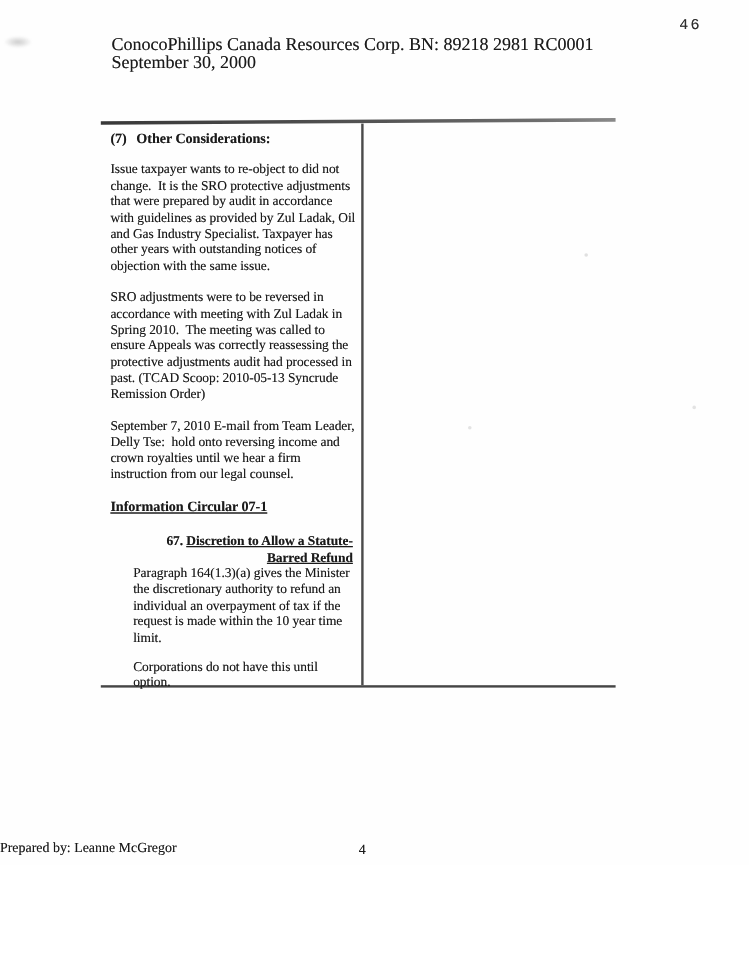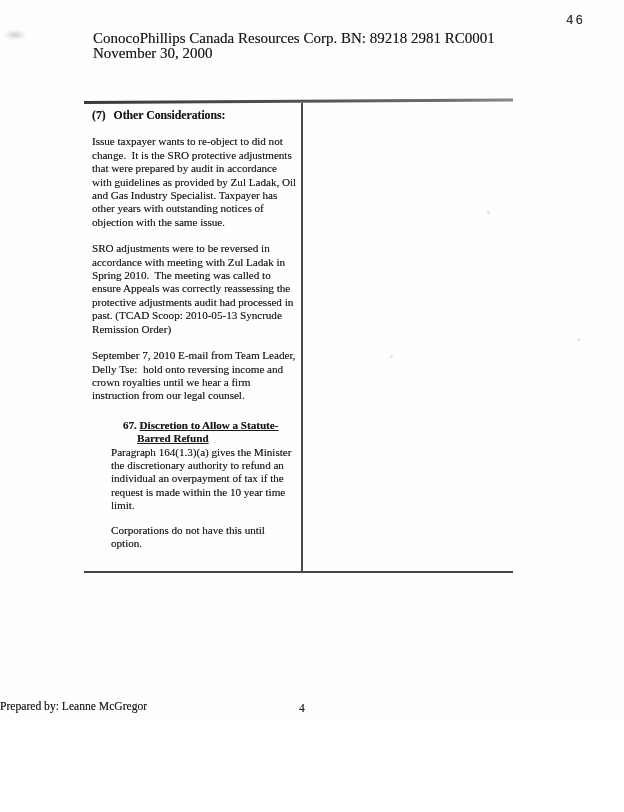--- a/index.html
+++ b/index.html
@@ -55,20 +55,21 @@
   .heading .heading-text { margin-left:8px; }
 
   .subheading { font-weight:bold; font-size:11.8px; text-decoration:underline; }
 
   .item { margin-left:19px; width:183px; }
   .item .item-title {
     margin:16px 0 0 12px;
     font-weight:bold;
     padding-left:14px; text-indent:-14px;
     white-space:normal !important;
+    text-align:right;
   }
   .item .title-text { text-decoration:underline; }
   .item .item-body { margin:0 !important; }
   .item .item-note { margin:11px 0 0 0; }
 
   
   .pageno-bottom { position:absolute; left:299px; top:702px; font-size:11.6px; }
   .footer-prepared {
     position:absolute; top:700px; left:0; right:111px;
     text-align:left; font-size:11.6px; line-height:14.5px;
@@ -91,36 +92,37 @@
 
   <div class="smudge-a"></div>
   <div class="speck-1"></div>
   <div class="speck-2"></div>
   <div class="speck-3"></div>
 
   <div class="pageno-top">46</div>
 
   <div class="header">
     <div>ConocoPhillips Canada Resources Corp. BN: 89218 2981 RC0001</div>
-    <div>November 30, 2000</div>
+    <div>September 30, 2000</div>
   </div>
 
   <div class="atable">
     <div class="top-rule"></div>
     <div class="divider"></div>
 
     <div class="cell-left">
       <p class="heading"><span>(7)</span><span class="heading-text">Other Considerations:</span></p>
 
       <p class="para">Issue taxpayer wants to re-object to did not change.  It is the SRO protective adjustments that were prepared by audit in accordance with guidelines as provided by Zul Ladak, Oil and Gas Industry Specialist. Taxpayer has other years with outstanding notices of objection with the same issue.</p>
 
       <p class="para">SRO adjustments were to be reversed in accordance with meeting with Zul Ladak in Spring 2010.  The meeting was called to ensure Appeals was correctly reassessing the protective adjustments audit had processed in past. (TCAD Scoop: 2010-05-13 Syncrude Remission Order)</p>
 
       <p class="para">September 7, 2010 E-mail from Team Leader, Delly Tse:  hold onto reversing income and crown royalties until we hear a firm instruction from our legal counsel.</p>
 
+      <p class="subheading">Information Circular 07-1</p>
 
       <div class="item">
         <p class="item-title"><span>67.</span> <span class="title-text">Discretion to Allow a Statute-Barred Refund</span></p>
 
         <p class="item-body">Paragraph 164(1.3)(a) gives the Minister the discretionary authority to refund an individual an overpayment of tax if the request is made within the 10 year time limit.</p>
 
         <p class="item-note">Corporations do not have this until option.</p>
       </div>
     </div>
 

